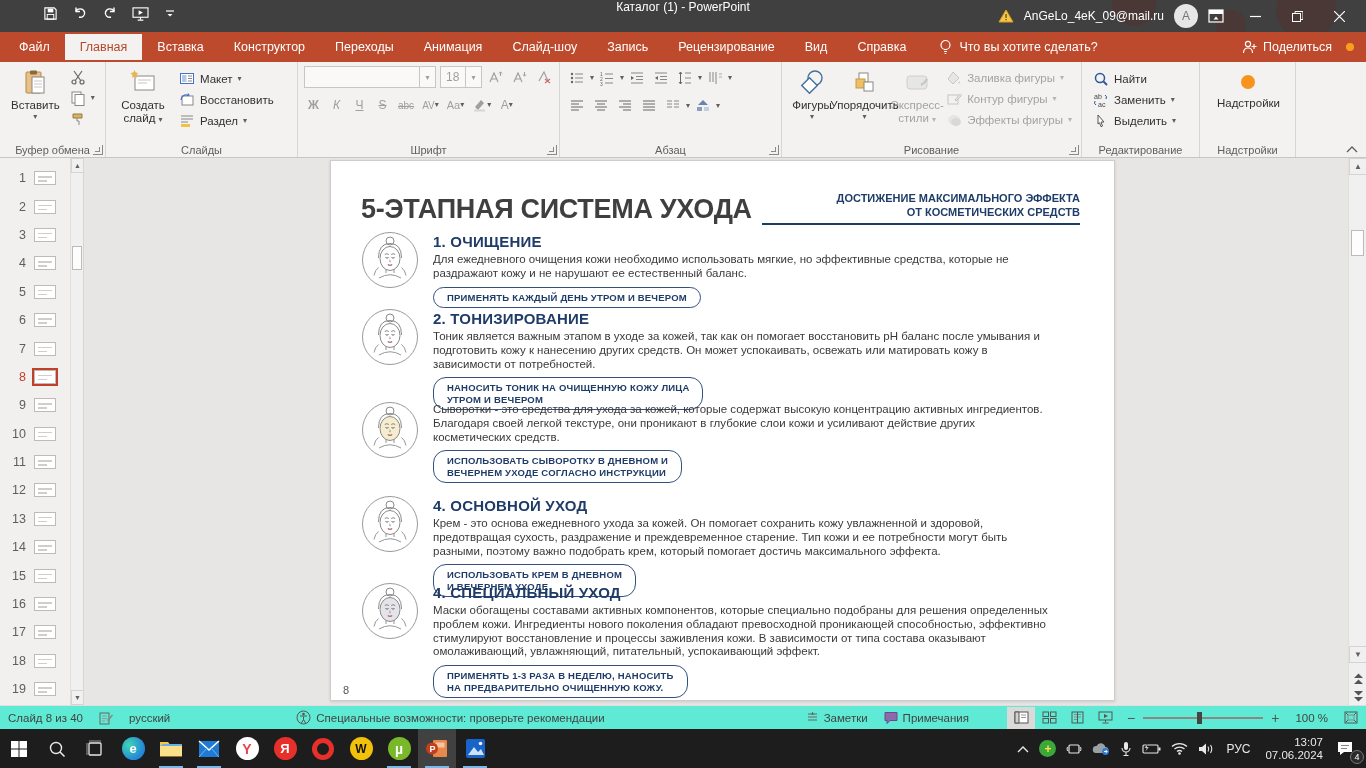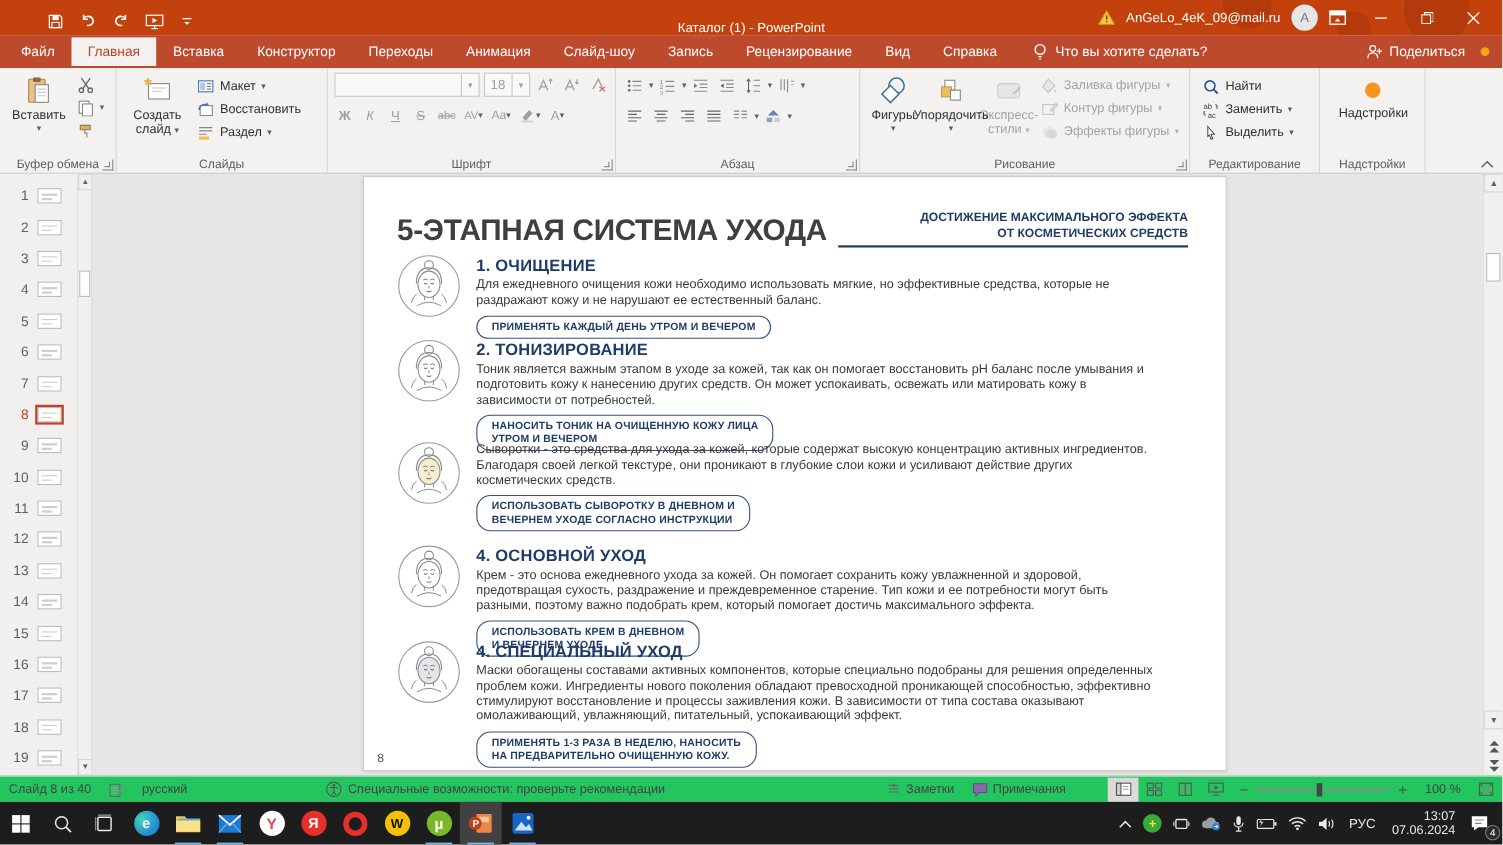--- a/index.html
+++ b/index.html
@@ -1,21 +1,21 @@
 <!DOCTYPE html>
 <html><head>
 <meta charset="utf-8">
 <style>
   * { margin:0; padding:0; box-sizing:border-box; }
   html,body { width:1366px; height:768px; overflow:hidden; }
   body { font-family:"Liberation Sans","DejaVu Sans",sans-serif; font-size:12px; }
   #app { position:relative; width:1366px; height:768px; background:#e8e6e4; overflow:hidden; }
 
   
-  .titlebar { position:absolute; top:0; left:0; width:100%; height:32px; background:#c2410c; display:flex; align-items:flex-end; color:#fff;padding-left:27px; }
+  .titlebar { position:absolute; top:0; left:0; width:100%; height:32px; background:#404040; display:flex; align-items:flex-start; color:#fff;padding-left:27px; }
   .titlebar .deco { position:absolute; right:0; top:0; width:420px; height:32px; overflow:hidden; opacity:.35; pointer-events:none; }
   .titlebar .deco i { position:absolute; border-radius:50%; background:rgba(120,20,10,.5); }
   .qat { display:flex; align-items:center; gap:4px; padding-left:10px; }
   .qat .qbtn { width:26px; height:26px; display:flex; align-items:center; justify-content:center; border-radius:2px; }
   .tb-title { position:absolute; left:0; right:0; text-align:center; font-size:12px; color:#fff; pointer-events:none; }
   .tb-right { margin-left:auto; display:flex; align-items:center; gap:10px; padding-right:6px; z-index:2; }
   .tb-mail { font-size:12px; }
   .avatar { width:24px; height:24px; border-radius:50%; background:#e6e6e6; color:#777; font-size:12px; display:flex; align-items:center; justify-content:center; }
   .win-ctl { display:flex; }
   .win-ctl div { width:42px; height:32px; display:flex; align-items:center; justify-content:center; }
@@ -78,21 +78,21 @@
   .sl-sub-rule { position:absolute; right:34px; top:62px; width:318px; border-bottom:2px solid #1f3c68; }
   .step { position:absolute; left:30px; width:725px; }
   .step .face { position:absolute; left:0; top:-2px; width:58px; height:58px; }
   .step .stxt { margin-left:72px; }
   .step h3 { font-size:15px; font-weight:700; color:#1f3c68; letter-spacing:.2px; margin-bottom:3px; white-space:nowrap; }
   .step p { font-size:11.5px; color:#3a3a3a; line-height:13.8px; max-width:618px; }
   .badge { display:inline-block; margin-top:6px; border:1px solid #33507f; border-radius:13px; padding:4px 13px; font-size:9.5px; font-weight:700; color:#1f3c68; line-height:11.5px; letter-spacing:.2px; }
   .pageno { position:absolute; left:12px; top:523px; font-size:11px; color:#555; }
 
   
-  .statusbar { position:absolute; top:705px; left:0; width:100%; height:24px; background:#22c55e; border-top:1px solid #e1dfdd; display:flex; align-items:center; font-size:11.5px; color:#444; }
+  .statusbar { position:absolute; top:705px; left:0; width:100%; height:24px; background:#5eead4; border-top:1px solid #e1dfdd; display:flex; align-items:center; font-size:11.5px; color:#444; }
   .sb-item { display:flex; align-items:center; gap:5px; padding:0 8px; height:100%; white-space:nowrap; }
   .sb-right { margin-left:auto; display:flex; align-items:center; height:100%; }
   .viewbtn { width:28px; height:22px; display:flex; align-items:center; justify-content:center; }
   .viewbtn.active { background:#dcdad8; }
   .zoom-slider { display:flex; align-items:center; gap:8px; padding:0 8px; }
   .zs-track { position:relative; width:120px; height:2px; background:#8a8886; }
   .zs-thumb { position:absolute; left:54px; top:-5px; width:5px; height:12px; background:#444; }
 
   
   .taskbar { position:absolute; top:729px; left:0; width:100%; height:39px; background:#1d1d1d; display:flex; align-items:center; color:#e8e8e8; }

